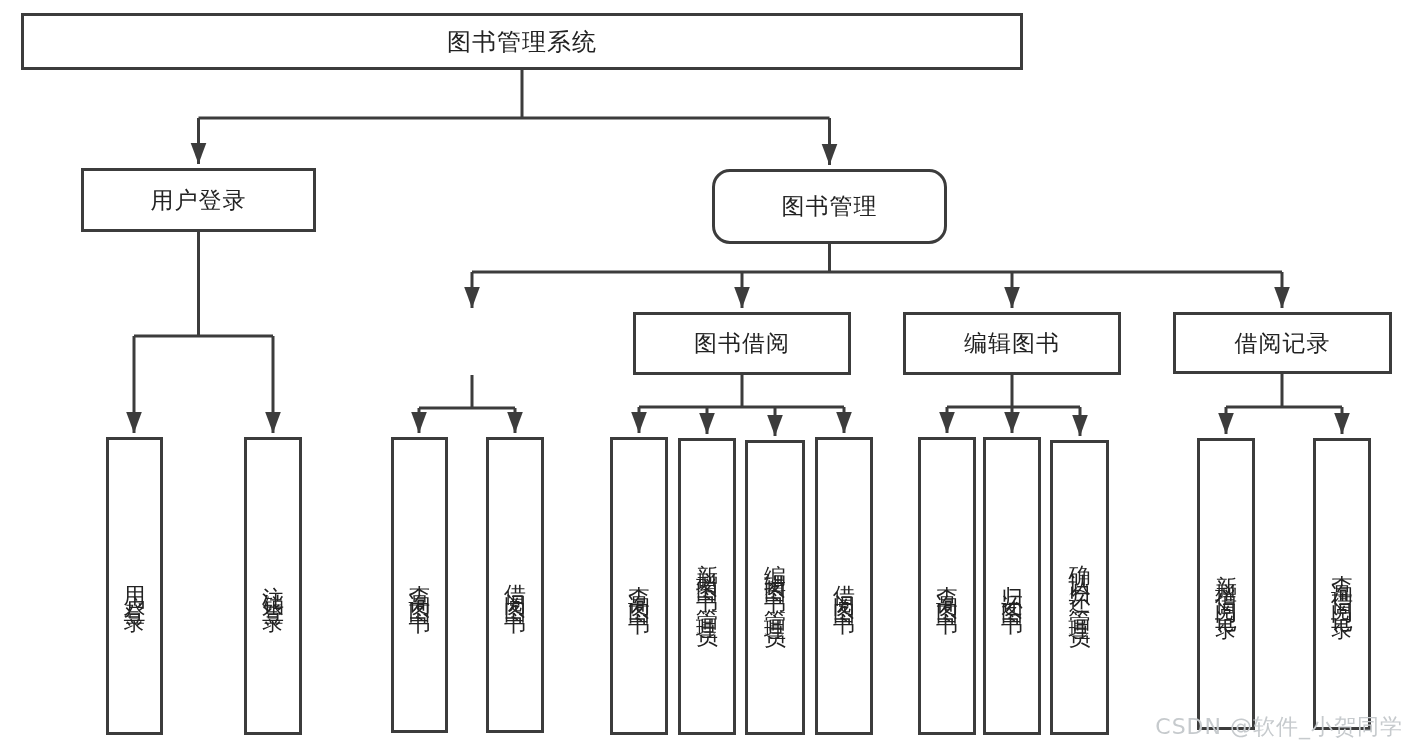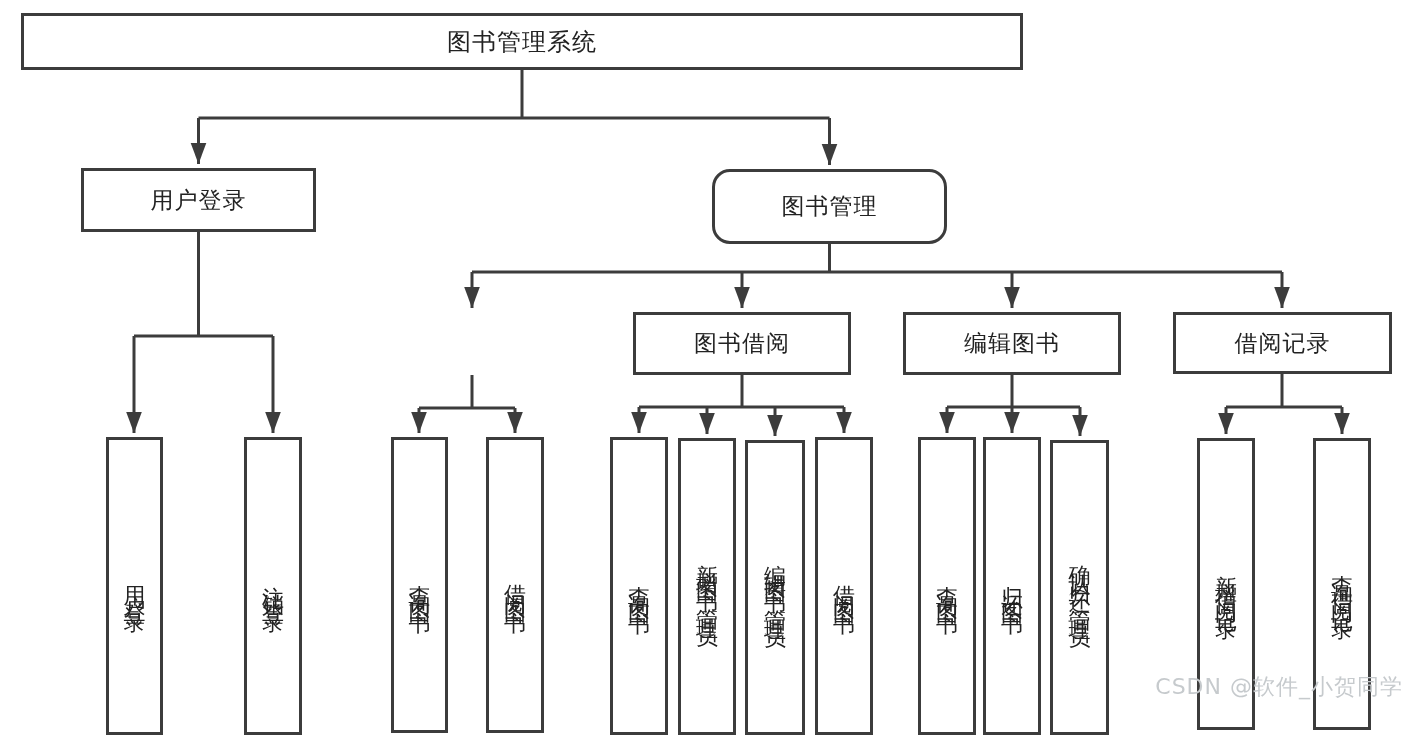--- a/index.html
+++ b/index.html
@@ -35,21 +35,21 @@
     writing-mode: vertical-rl;
     text-orientation: mixed;
     font-size: 22px;
     letter-spacing: 9px;
     line-height: 1;
     color: #222222;
   }
   .watermark {
     position: absolute;
     right: 2px;
-    top: 672px;
+    top: 712px;
     z-index: 3;
     font-size: 22px;
     color: #c6cacd;
     white-space: nowrap;
     letter-spacing: 1px;
   }
 </style>
 </head>
 <body>
 

